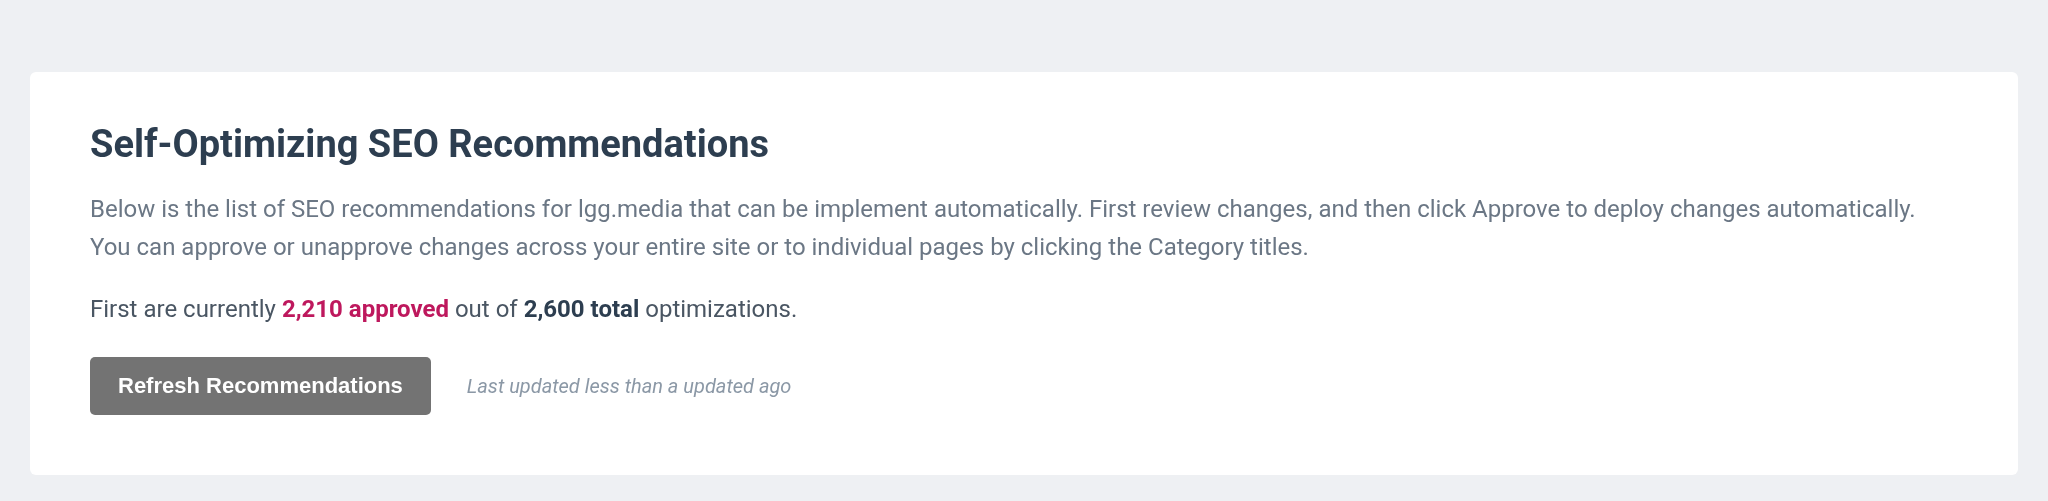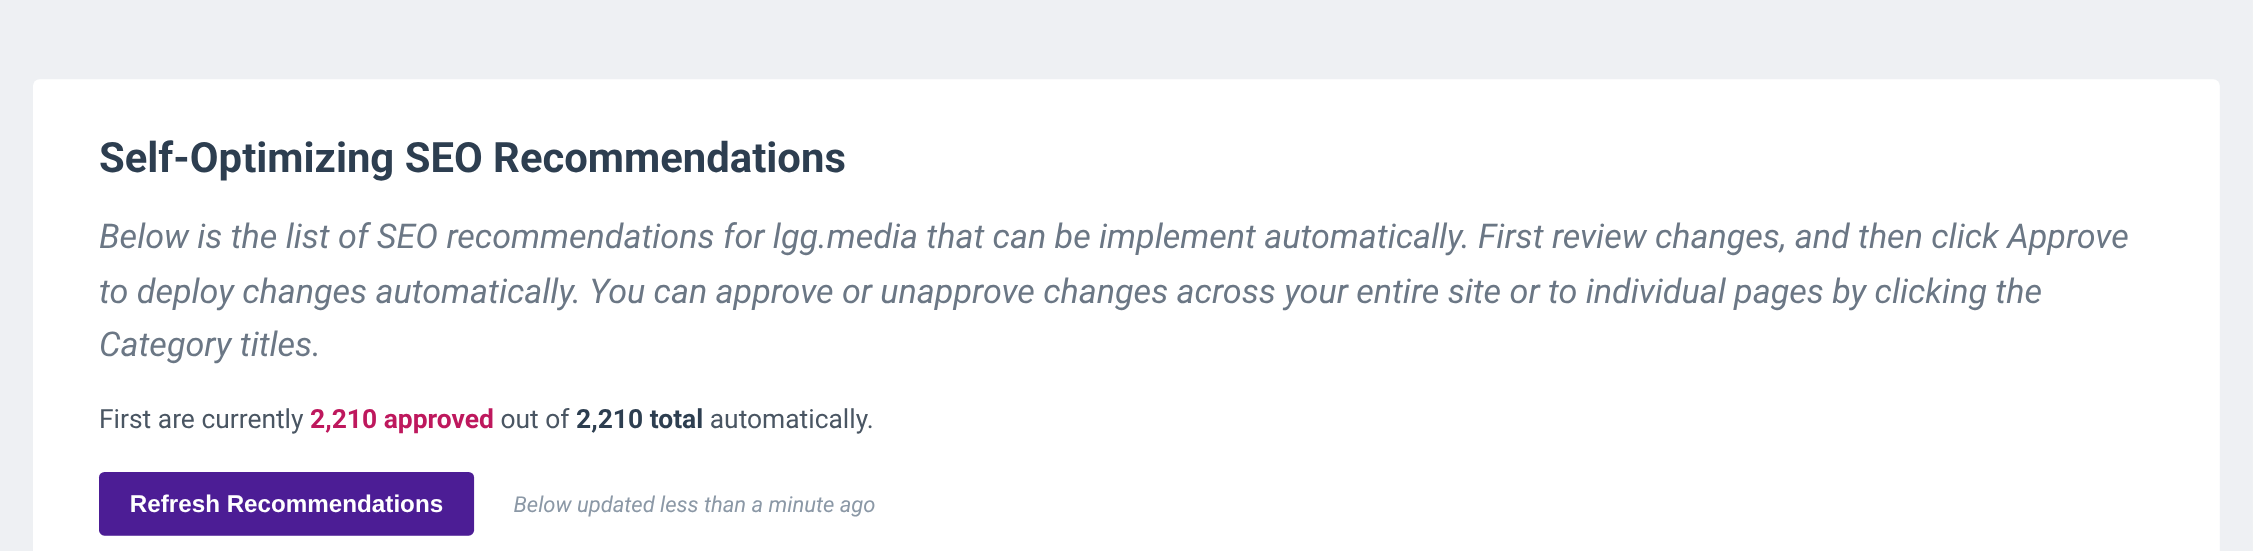--- a/index.html
+++ b/index.html
@@ -20,47 +20,46 @@
     width: 100%;
     padding: 50px 60px 60px 60px;
   }
   .title {
     font-size: 38px;
     font-weight: 700;
     color: #2d3e50;
     margin-bottom: 24px;
   }
   .desc {
-    font-size: 31px;
+    font-size: 24px;
     line-height: 1.6;
     color: #6b7785;
     margin-bottom: 28px;
     font-weight: 400;
-    font-style: italic;
   }
   .summary {
     font-size: 24px;
     color: #4a5663;
     margin-bottom: 34px;
   }
   .summary .approved {
     color: #be185d;
     font-weight: 700;
   }
   .summary .total {
     color: #2d3e50;
     font-weight: 700;
   }
   .action-row {
     display: flex;
     align-items: center;
     gap: 36px;
   }
   .refresh-btn {
-    background: #4c1d95;
+    background: #737373;
     color: #ffffff;
     font-size: 22px;
     font-weight: 600;
     border: none;
     border-radius: 5px;
     padding: 16px 28px;
     cursor: pointer;
   }
   .last-updated {
     font-style: italic;
@@ -72,22 +71,22 @@
 <body>
 
 <div class="page">
   <div class="card">
 
     <h1 class="title">Self-Optimizing SEO Recommendations</h1>
 
     <p class="desc">Below is the list of SEO recommendations for lgg.media that can be implement automatically. First review changes, and then click Approve to deploy changes automatically. You can approve or unapprove changes across your entire site or to individual pages by clicking the Category titles.</p>
 
     <p class="summary">
-      <span>First are currently </span><span class="approved">2,210 approved</span><span> out of </span><span class="total">2,210 total</span><span> automatically.</span>
+      <span>First are currently </span><span class="approved">2,210 approved</span><span> out of </span><span class="total">2,600 total</span><span> optimizations.</span>
     </p>
 
     <div class="action-row">
       <button class="refresh-btn">Refresh Recommendations</button>
-      <span class="last-updated">Below updated less than a minute ago</span>
+      <span class="last-updated">Last updated less than a updated ago</span>
     </div>
 
   </div>
 </div>
 
 </body></html>

